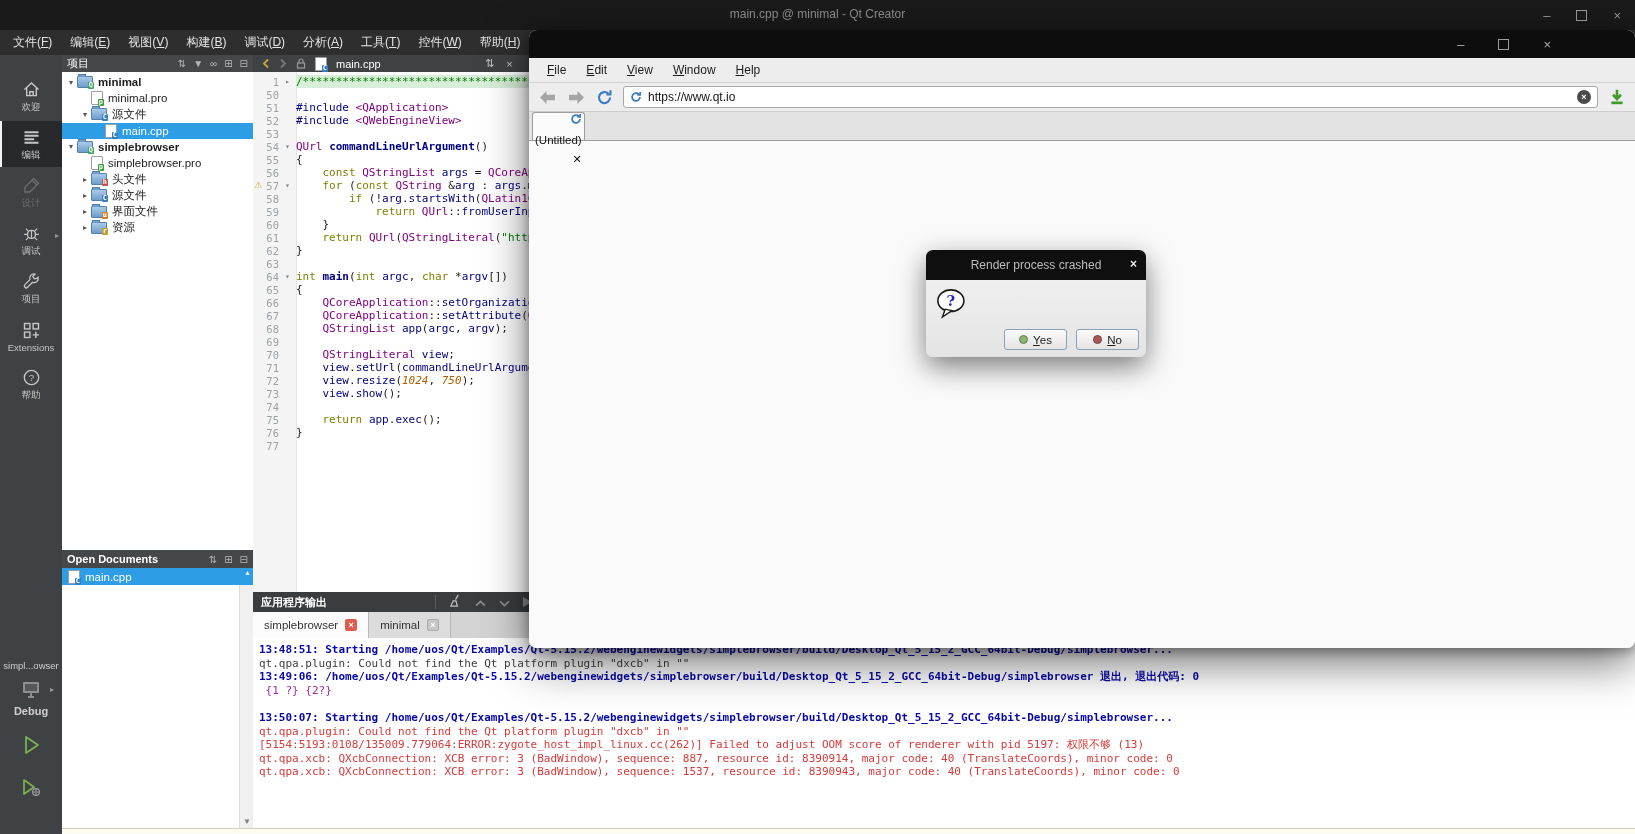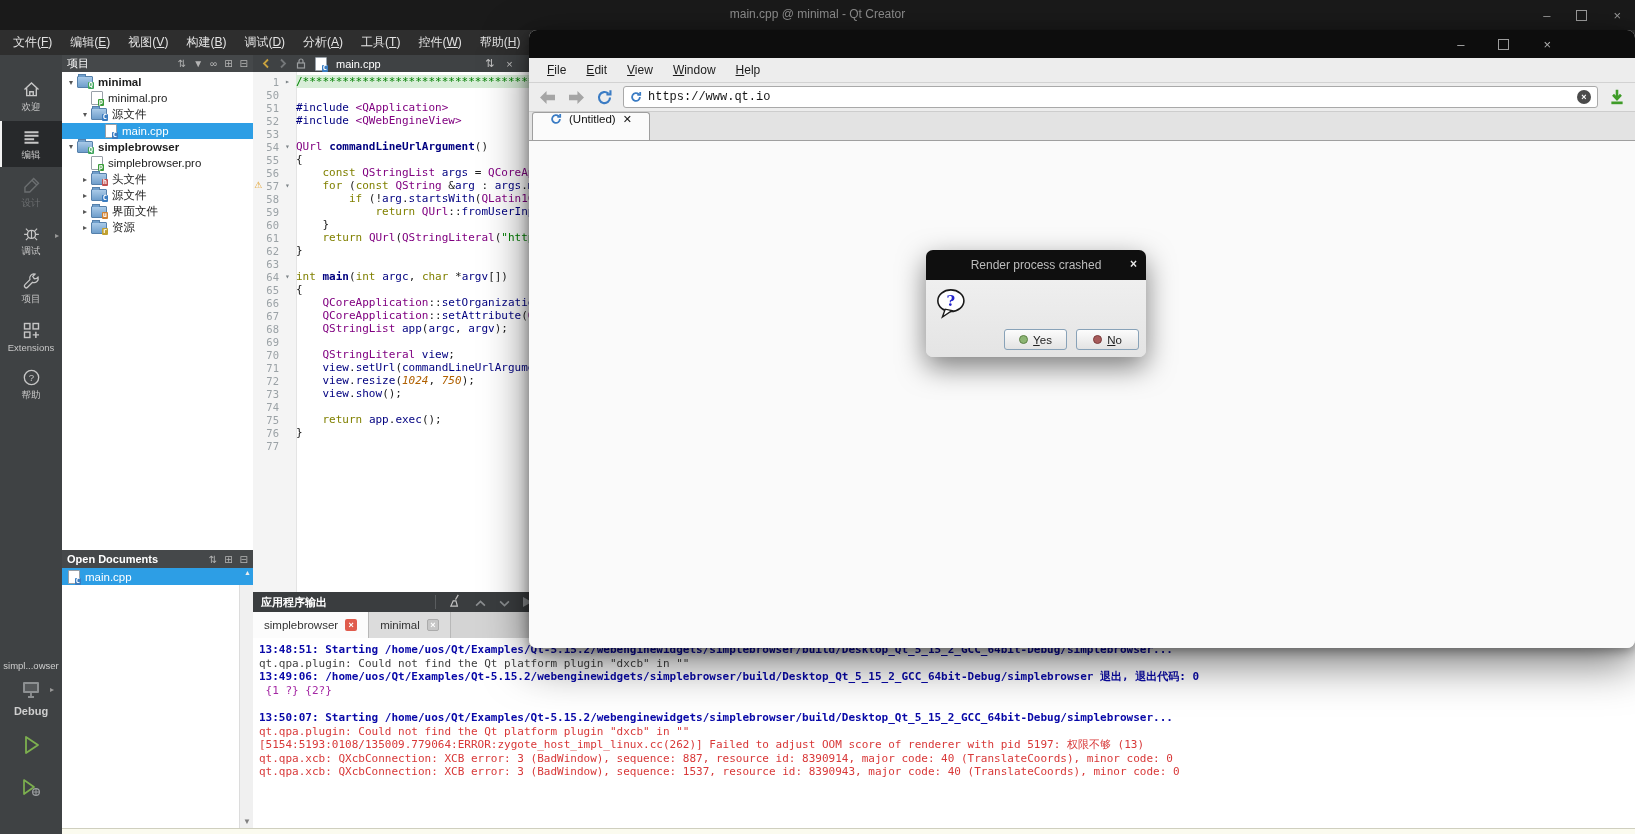--- a/index.html
+++ b/index.html
@@ -109,24 +109,24 @@
   .browser{position:absolute;left:529px;top:30px;width:1106px;height:618px;border-radius:8px;overflow:hidden;background:#ececec;
            box-shadow:0 15px 45px rgba(0,0,0,.55),0 3px 12px rgba(0,0,0,.35);z-index:20;}
   .b-title{height:28px;background:#0d0d0d;position:relative;}
   .b-title .t{position:absolute;left:0;right:0;top:7px;text-align:center;color:#969696;font-size:12px;}
   .b-ctl{position:absolute;right:84px;top:0;height:28px;display:flex;gap:34px;align-items:center;color:#b0b0b0;font-size:13px;}
   .b-menubar{height:24px;background:#ededed;border-bottom:1px solid #d2d2d2;display:flex;align-items:center;padding-left:8px;}
   .b-mi{font-size:12px;color:#1c1c1c;padding:0 10px;}
   .b-toolbar{height:28px;background:#ededed;display:flex;align-items:center;padding:0 9px;gap:10px;border-bottom:1px solid #cdcdcd;}
   .b-toolbar svg{display:block;}
   .urlfield{flex:1;height:20px;background:#fff;border:1px solid #a9a9a9;border-radius:3px;display:flex;align-items:center;padding:0 6px;gap:6px;}
-  .url-text{font-size:12px;color:#141414;font-family:Liberation Mono, monospace;}
+  .url-text{font-size:12px;color:#141414;}
   .clear-btn{margin-left:auto;width:14px;height:14px;border-radius:50%;background:#4a4a4a;color:#fff;font-size:9px;display:flex;align-items:center;justify-content:center;font-weight:bold;}
   .b-tabbar{height:29px;background:#e3e3e3;border-bottom:1px solid #9f9f9f;display:flex;align-items:flex-end;padding-left:3px;box-sizing:border-box;}
-  .b-tab{height:28px;background:#fbfbfb;border:1px solid #9f9f9f;border-bottom:none;border-radius:3px 3px 0 0;display:flex;align-items:flex-start;gap:7px;padding:0 17px;font-size:11.5px;color:#111;box-sizing:border-box;}
+  .b-tab{height:28px;background:#fbfbfb;border:1px solid #9f9f9f;border-bottom:none;border-radius:3px 3px 0 0;display:flex;align-items:flex-end;gap:7px;padding:0 2px;font-size:11.5px;color:#111;box-sizing:border-box;flex-direction:column;}
   .b-tab .tx{font-weight:bold;font-size:11px;}
   .b-content{height:509px;background:#fafafa;}
 
   
   .dlg{position:absolute;left:926px;top:250px;width:220px;height:107px;border-radius:7px;overflow:hidden;background:#eaeaea;
        box-shadow:0 10px 28px rgba(0,0,0,.5);z-index:30;}
   .dlg-title{height:30px;background:#0f0f0f;position:relative;}
   .dlg-title .t{line-height:30px;text-align:center;color:#bdbdbd;font-size:12px;}
   .dlg-x{position:absolute;right:9px;top:8px;color:#e8e8e8;font-size:12px;font-weight:bold;line-height:12px;}
   .dlg-body{position:relative;height:77px;background:linear-gradient(#efefef,#e4e4e4);}

